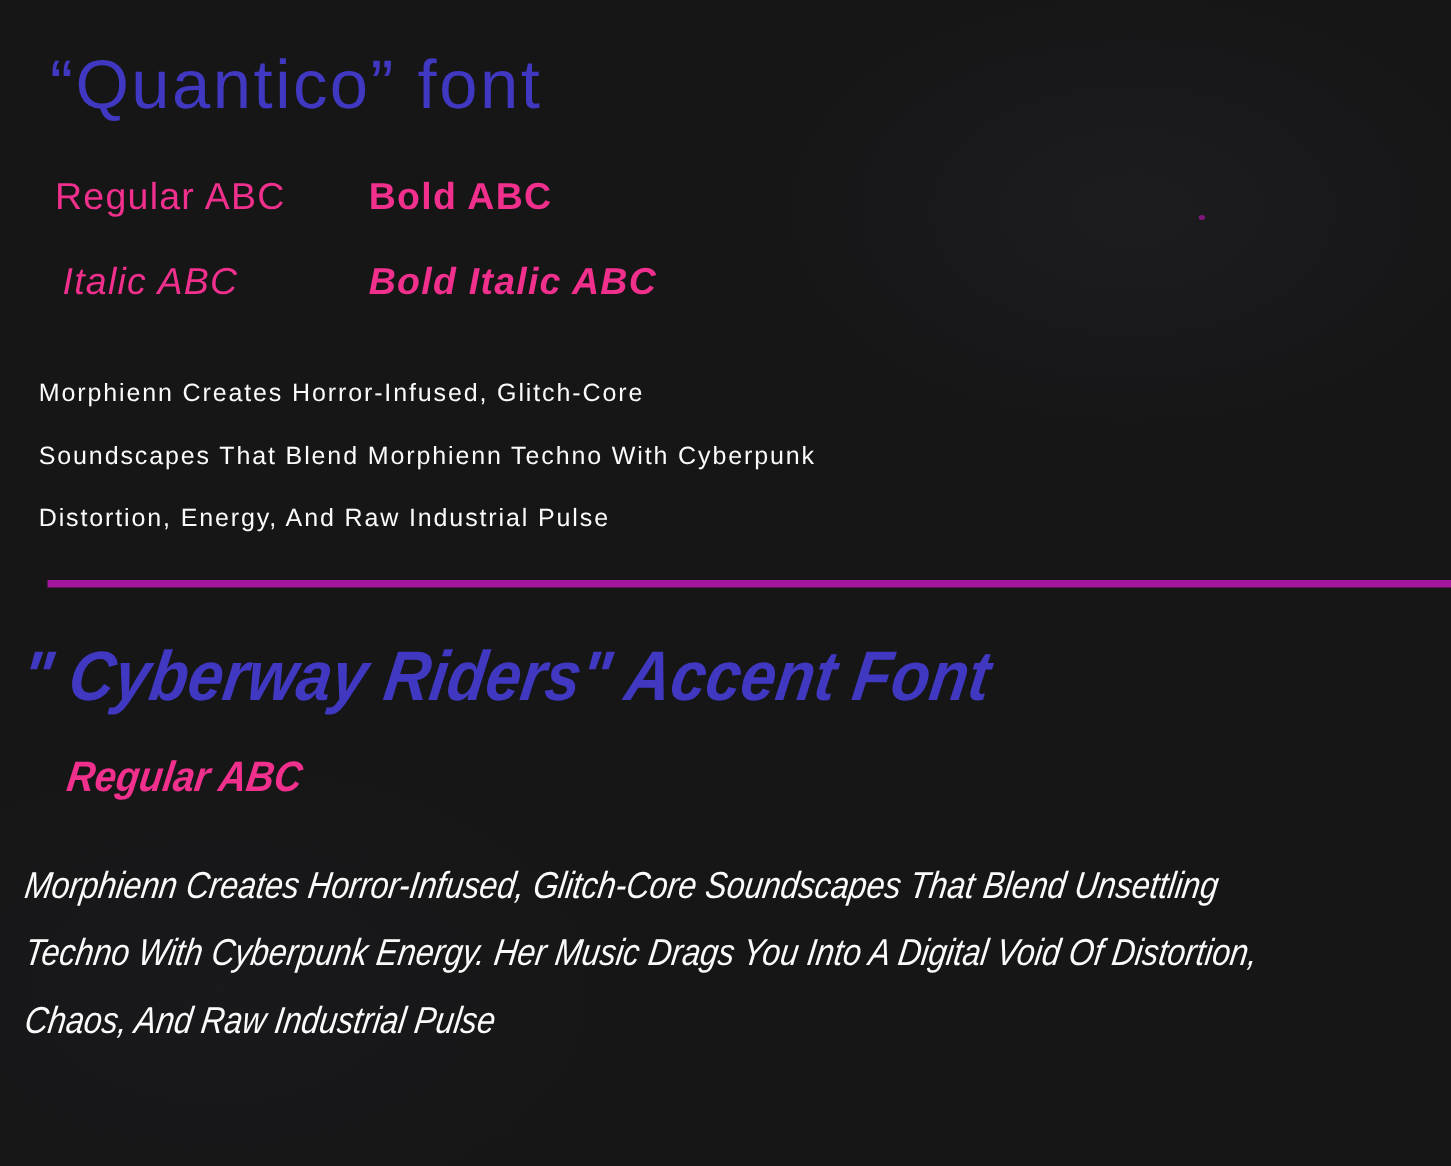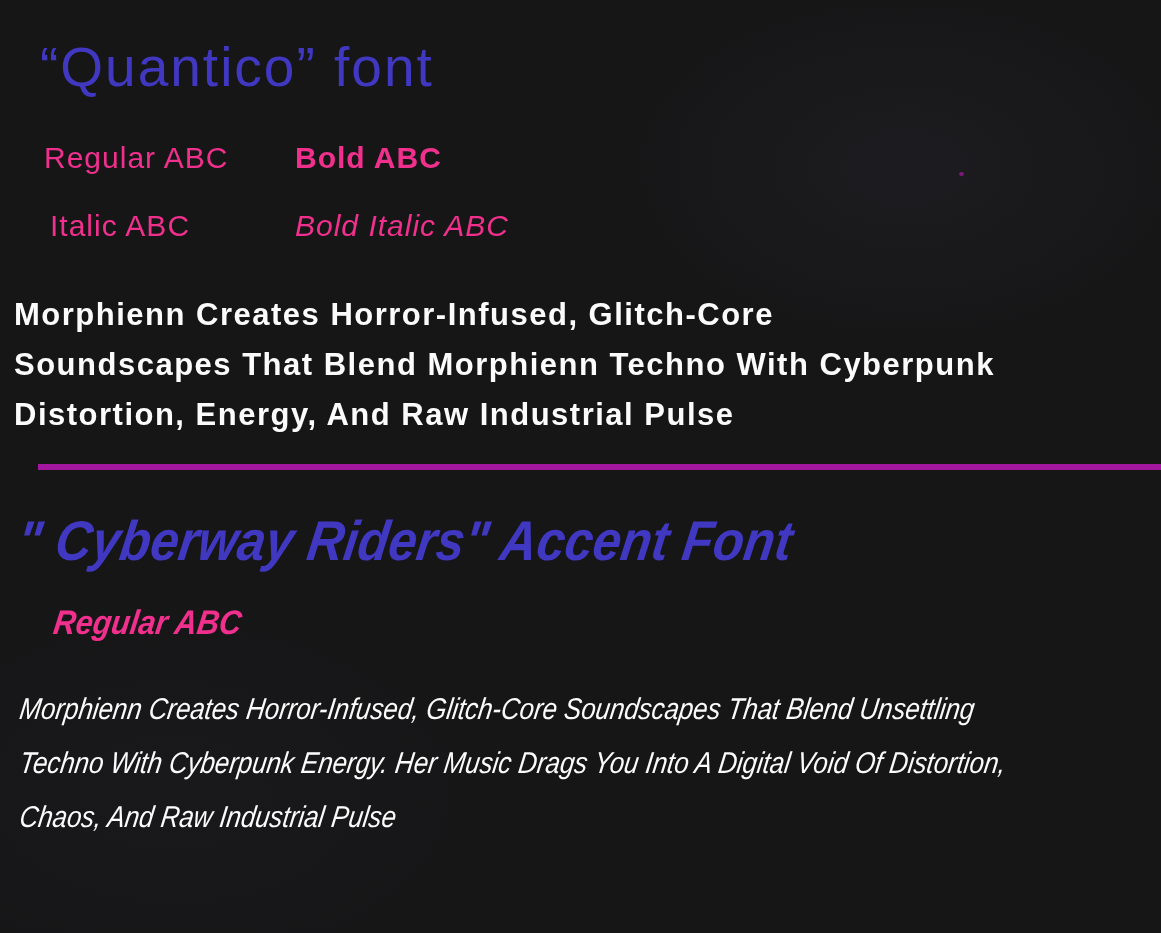--- a/index.html
+++ b/index.html
@@ -34,26 +34,26 @@
   }
   .samples{margin:42px 0 0 44px;}
   .sample-row{display:flex;align-items:baseline;margin-bottom:36px;}
   .sample-row .col1{width:251px;flex:0 0 251px;}
   .sample{
     color:var(--sample-pink);
     font-size:30px;line-height:32px;letter-spacing:1px;
     white-space:nowrap;display:inline-block;
   }
   .sample.bold{font-weight:700;}
-  .sample.italic{}
-  .sample.bold-italic{font-weight:400;font-style:italic;}
+  .sample.italic{font-style:italic;}
+  .sample.bold-italic{font-weight:700;font-style:italic;}
   .q-paragraph{margin:48px 0 0 14px;}
   .q-paragraph .pline{
-    font-size:31px;line-height:50px;letter-spacing:1.5px;
-    color:var(--body-text);white-space:nowrap;font-weight:700;
+    font-size:20px;line-height:50px;letter-spacing:1.5px;
+    color:var(--body-text);white-space:nowrap;font-weight:400;margin-left:17px;
   }
   
   .divider{
     margin:24px 0 0 38px;height:6px;border:none;
     width:calc(100% - 38px);
     background:var(--divider-magenta);
   }
   
   .a-title{
     margin:34px 0 0 18px;

